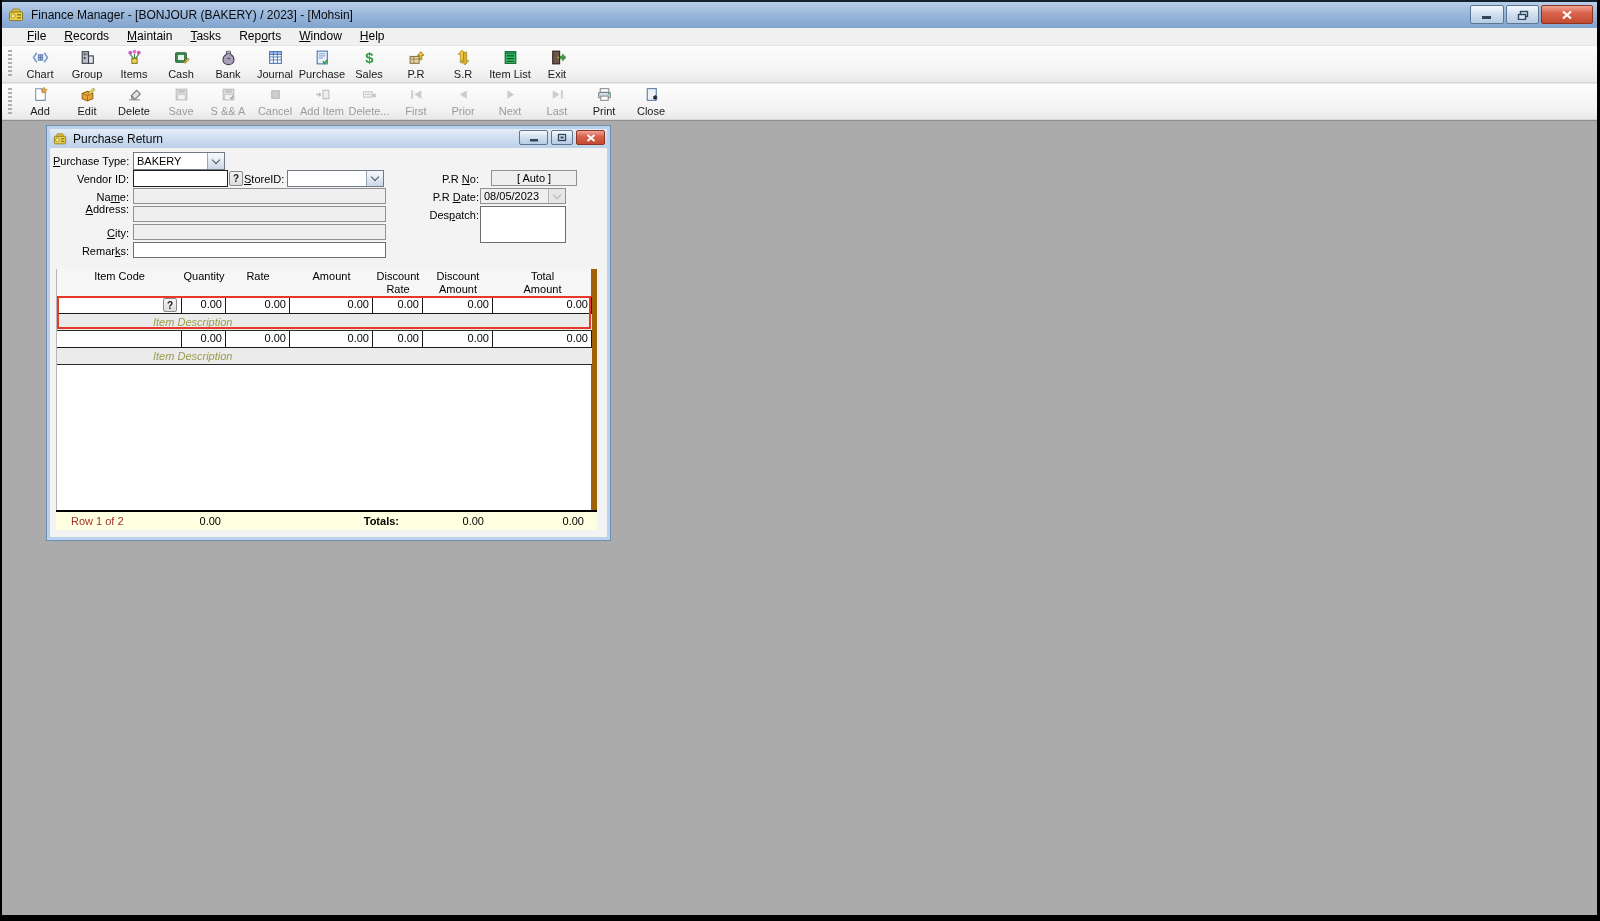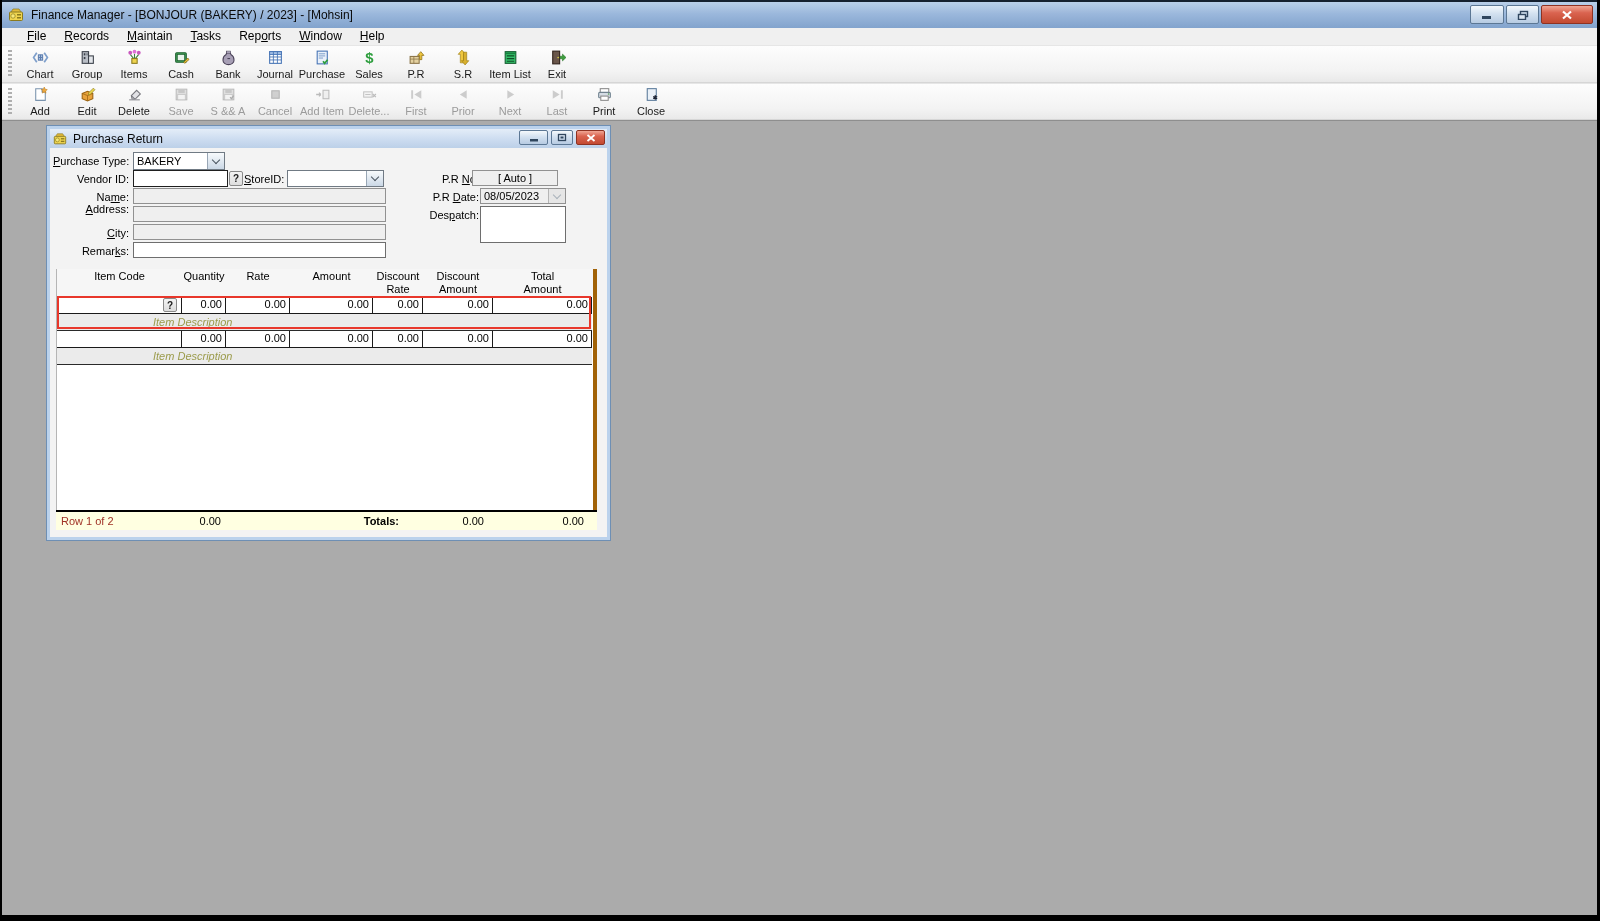--- a/index.html
+++ b/index.html
@@ -71,36 +71,36 @@
     display:flex; align-items:center; justify-content:center; }
   .chev { width:6px; height:6px; border-right:1.5px solid #4A5560; border-bottom:1.5px solid #4A5560;
     transform:rotate(45deg); margin-top:-3px; }
   .chev.dim { border-color:#A9B2BB; }
   .qbtn { position:absolute; width:14px; height:15px; border:1px solid #8A8A8A; border-radius:2px;
     background:linear-gradient(180deg,#F4F4F4 0%,#DDDDDD 100%); font-size:10px; font-weight:bold;
     text-align:center; line-height:13px; color:#222; }
 
   
   .grid { position:absolute; left:6px; top:121px; width:541px; height:241px; background:#FFF;
-    border-left:1px solid #B5B5B5; border-right:4px solid #a16207; }
+    border-left:1px solid #B5B5B5; border-right:6px solid #a16207; }
   .cols { display:grid; grid-template-columns:125px 44px 64px 83px 50px 70px 99px 1fr; }
   .ghead { height:28px; background:#F6F6F6; }
   .hcell { text-align:center; font-size:11px; line-height:13px; padding-top:1px; white-space:nowrap; }
   .vrow  { height:17px; }
   .vcell { background:#FFF; border-right:1px solid #1A1A1A; border-bottom:1px solid #1A1A1A;
     text-align:right; padding:1px 3px 0 0; font-size:11px; position:relative; }
   .drow  { height:17px; }
   .dcell { grid-column:1 / 8; background:#EBEBEB; border-bottom:1px solid #2A2A2A;
     font-style:italic; color:#9B9B4B; padding-left:96px; line-height:16px; font-size:11px; }
   .redsel { position:absolute; left:0; top:27px; width:534px; height:33px;
     border:2px solid #E8372B; pointer-events:none; }
   .totalsbar { position:absolute; left:6px; top:362px; width:541px; height:20px;
     background:#FFFFE1; border-top:2px solid #000; align-content:center; }
   .totalsbar > div { line-height:17px; font-size:11px; }
-  .t-status { grid-column:1; color:#A03226; padding-left:5px; }
+  .t-status { grid-column:1; color:#A03226; padding-left:15px; }
   .t-qty { grid-column:2; text-align:right; padding-right:4px; }
   .t-label { grid-column:3 / 6; text-align:right; font-weight:bold; padding-right:23px; }
   .t-damt { grid-column:6; text-align:right; padding-right:8px; }
   .t-tamt { grid-column:7; text-align:right; padding-right:7px; }
 </style>
 </head>
 <body>
 
 <div class="app">
 
@@ -410,21 +410,21 @@
         </div>
         <div class="field dis" style="left:83px;top:40px;width:253px;height:16px"></div>
         <div class="field dis" style="left:83px;top:58px;width:253px;height:16px"></div>
         <div class="field dis" style="left:83px;top:76px;width:253px;height:16px"></div>
         <input class="field" style="left: 83px; top: 94px; width: 253px; height: 16px;" value="">
 
         <div class="flabel" style="left:349px;top:23px;width:80px"><span>P.R </span><span class="u">N</span><span>o:</span></div>
         <div class="flabel" style="left:349px;top:41px;width:80px"><span>P.R </span><span class="u">D</span><span>ate:</span></div>
         <div class="flabel" style="left:349px;top:59px;width:80px"><span>Des</span><span class="u">p</span><span>atch:</span></div>
 
-        <div class="field dis" style="left:422px;top:22px;width:86px;height:16px;text-align:center;line-height:14px">[ Auto ]</div>
+        <div class="field dis" style="left:441px;top:22px;width:86px;height:16px;text-align:center;line-height:14px">[ Auto ]</div>
         <div class="combo" style="left:430px;top:40px;width:86px;height:16px;border-color:#919191;background:#EFEFEF">
           <span class="val" style="line-height:13px">08/05/2023</span>
           <span class="dropbtn" style="background:#E6E6E6;border-left-color:#B5B5B5">
               <i class="chev dim"></i>
             </span>
         </div>
         <textarea class="field" style="left: 430px; top: 58px; width: 86px; height: 37px; resize: none;"></textarea>
 
         <div class="grid">
           <div class="cols ghead">

